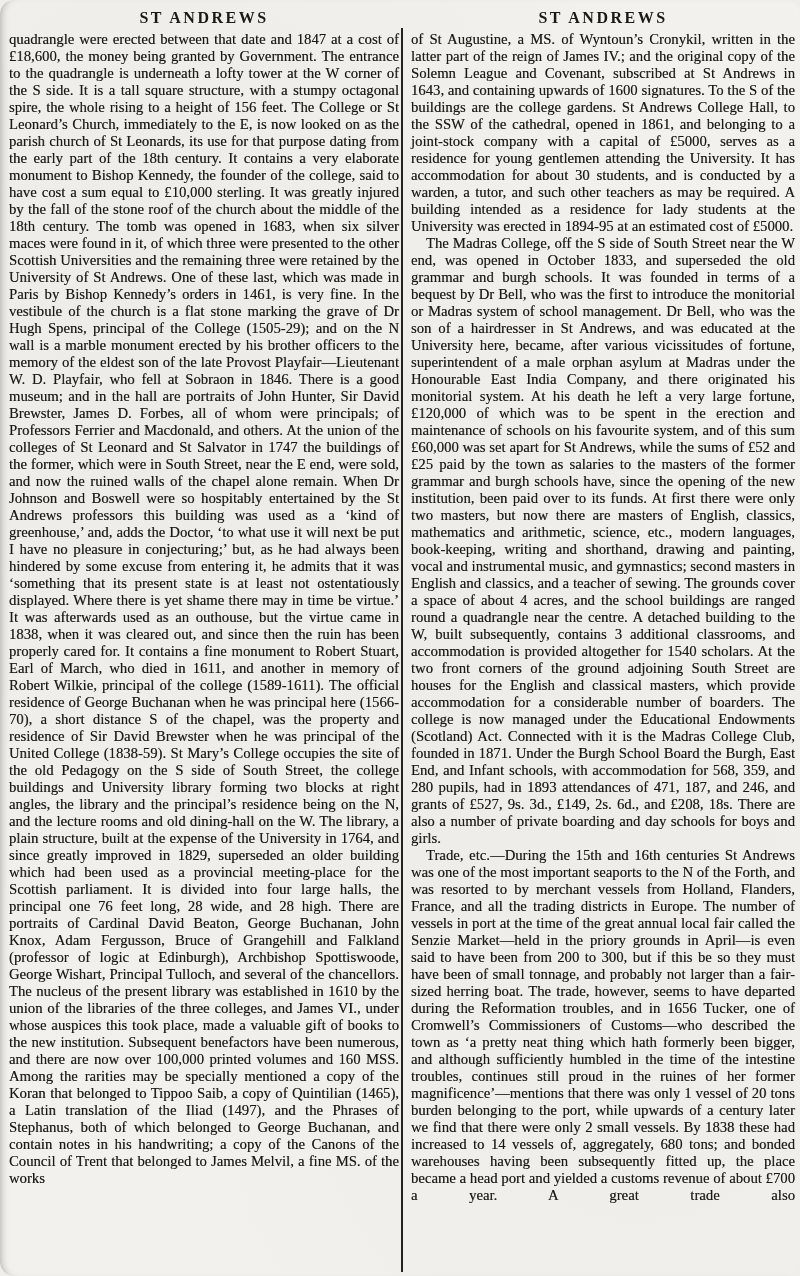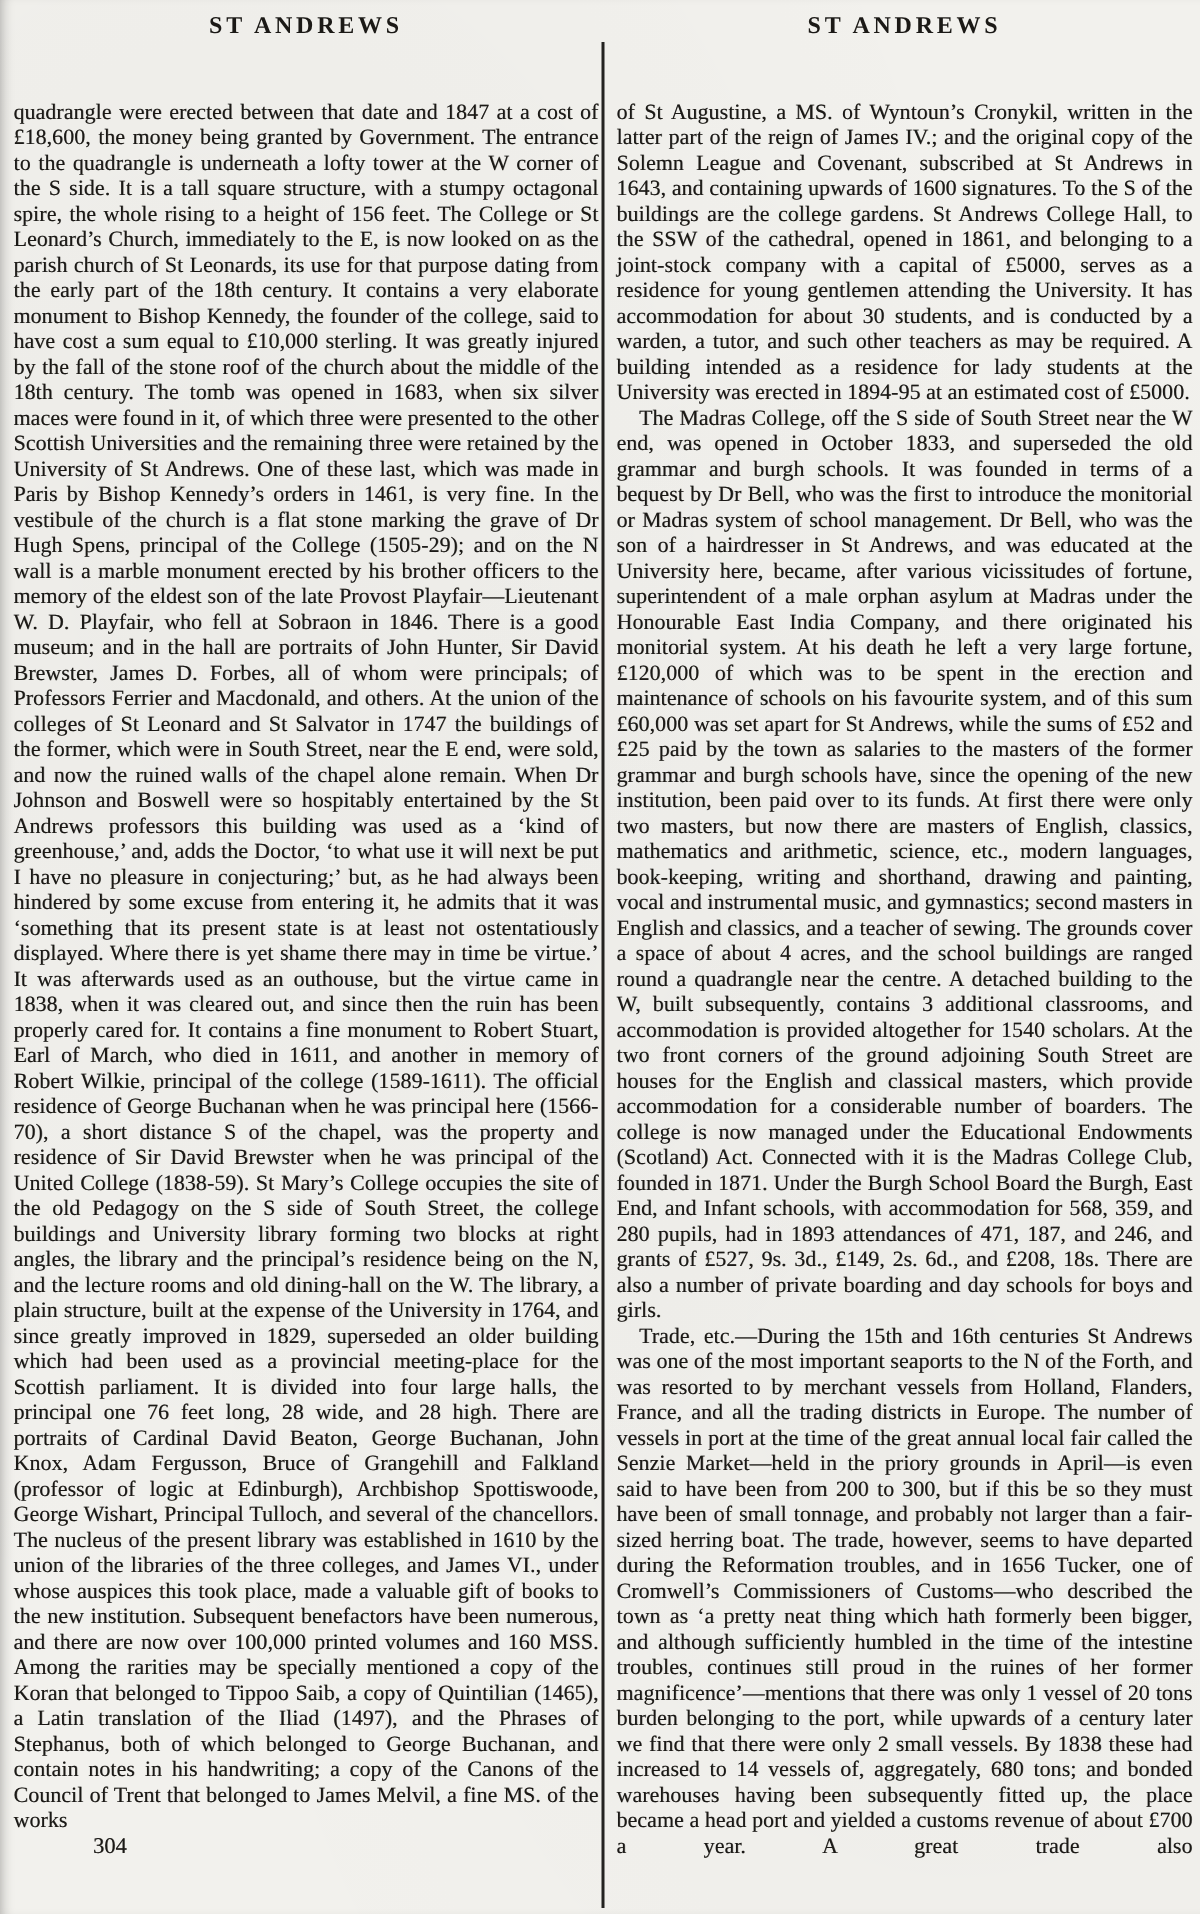--- a/index.html
+++ b/index.html
@@ -11,20 +11,21 @@
     overflow:hidden;
   }
   .page{
     position:relative;
     width:800px;height:1276px;
     background:
       radial-gradient(ellipse at 20% 30%, rgba(0,0,0,0.025), transparent 60%),
       radial-gradient(ellipse at 80% 70%, rgba(0,0,0,0.02), transparent 60%),
       #f2f1ed;
     box-shadow: inset 7px 0 9px -7px rgba(0,0,0,0.35);
+    border-radius: 14px;
   }
   .columns{
     display:flex;
     padding:5px 5px 0 9px;
   }
   .col{flex:none;}
   .col-left{width:390px;}
   .col-right{width:384px;padding-left:12px;}
   .divider{
     position:absolute;
@@ -40,21 +41,20 @@
     height:26px;
     padding-top:4px;
     box-sizing:border-box;
   }
   .col-text{
     text-align:justify;
     font-size:14.6px;
     line-height:17px;
     letter-spacing:0.05px;
     text-shadow:0.3px 0 0 rgba(27,25,22,0.55);
-    margin-top:36px;
   }
   .para{margin:0;}
   .para.indent{text-indent:15px;}
   .para.jlast{text-align-last:justify;}
   .ital{}
   .page-number{
     font-size:15px;
     line-height:17px;
     margin:0 0 0 53px;
     text-shadow:0.3px 0 0 rgba(27,25,22,0.55);
@@ -64,21 +64,20 @@
 <body>
 
 <div class="page">
   <div class="divider"></div>
   <div class="columns">
     <div class="col col-left">
       <div class="running-head">ST ANDREWS</div>
       <div class="col-text" id="left-col">
           <p class="para jlast"><span>quadrangle were erected between that date and 1847 at a cost of £18,600, the money being granted by Government. The entrance to the quadrangle is underneath a lofty tower at the W corner of the S side. It is a tall square structure, with a stumpy octagonal spire, the whole rising to a height of 156 feet. The College or St Leonard’s Church, immediately to the E, is now looked on as the parish church of St Leonards, its use for that purpose dating from the early part of the 18th century. It contains a very elaborate monument to Bishop Kennedy, the founder of the college, said to have cost a sum equal to £10,000 sterling. It was greatly injured by the fall of the stone roof of the church about the middle of the 18th century. The tomb was opened in 1683, when six silver maces were found in it, of which three were presented to the other Scottish Universities and the remaining three were retained by the University of St Andrews. One of these last, which was made in Paris by Bishop Kennedy’s orders in 1461, is very fine. In the vestibule of the church is a flat stone marking the grave of Dr Hugh Spens, principal of the College (1505-29); and on the N wall is a marble monument erected by his brother officers to the memory of the eldest son of the late Provost Playfair—Lieutenant W. D. Playfair, who fell at Sobraon in 1846. There is a good museum; and in the hall are portraits of John Hunter, Sir David Brewster, James D. Forbes, all of whom were principals; of Professors Ferrier and Macdonald, and others. At the union of the colleges of St Leonard and St Salvator in 1747 the buildings of the former, which were in South Street, near the E end, were sold, and now the ruined walls of the chapel alone remain. When Dr Johnson and Boswell were so hospitably entertained by the St Andrews professors this building was used as a ‘kind of greenhouse,’ and, adds the Doctor, ‘to what use it will next be put I have no pleasure in conjecturing;’ but, as he had always been hindered by some excuse from entering it, he admits that it was ‘something that its present state is at least not ostentatiously displayed. Where there is yet shame there may in time be virtue.’ It was afterwards used as an outhouse, but the virtue came in 1838, when it was cleared out, and since then the ruin has been properly cared for. It contains a fine monument to Robert Stuart, Earl of March, who died in 1611, and another in memory of Robert Wilkie, principal of the college (1589-1611). The official residence of George Buchanan when he was principal here (1566-70), a short distance S of the chapel, was the property and residence of Sir David Brewster when he was principal of the United College (1838-59). St Mary’s College occupies the site of the old Pedagogy on the S side of South Street, the college buildings and University library forming two blocks at right angles, the library and the principal’s residence being on the N, and the lecture rooms and old dining-hall on the W. The library, a plain structure, built at the expense of the University in 1764, and since greatly improved in 1829, superseded an older building which had been used as a provincial meeting-place for the Scottish parliament. It is divided into four large halls, the principal one 76 feet long, 28 wide, and 28 high. There are portraits of Cardinal David Beaton, George Buchanan, John Knox, Adam Fergusson, Bruce of Grangehill and Falkland (professor of logic at Edinburgh), Archbishop Spottiswoode, George Wishart, Principal Tulloch, and several of the chancellors. The nucleus of the present library was established in 1610 by the union of the libraries of the three colleges, and James VI., under whose auspices this took place, made a valuable gift of books to the new institution. Subsequent benefactors have been numerous, and there are now over 100,000 printed volumes and 160 MSS. Among the rarities may be specially mentioned a copy of the </span><span class="ital">Koran</span><span> that belonged to Tippoo Saib, a copy of Quintilian (1465), a Latin translation of the </span><span class="ital">Iliad</span><span> (1497), and the </span><span class="ital">Phrases</span><span> of Stephanus, both of which belonged to George Buchanan, and contain notes in his handwriting; a copy of the Canons of the Council of Trent that belonged to James Melvil, a fine MS. of the works</span></p>
         </div>
-      <div class="page-number">304</div>
     </div>
     <div class="col col-right">
       <div class="running-head">ST ANDREWS</div>
       <div class="col-text" id="right-col">
           <p class="para"><span>of St Augustine, a MS. of Wyntoun’s </span><span class="ital">Cronykil</span><span>, written in the latter part of the reign of James IV.; and the original copy of the Solemn League and Covenant, subscribed at St Andrews in 1643, and containing upwards of 1600 signatures. To the S of the buildings are the college gardens. St Andrews College Hall, to the SSW of the cathedral, opened in 1861, and belonging to a joint-stock company with a capital of £5000, serves as a residence for young gentlemen attending the University. It has accommodation for about 30 students, and is conducted by a warden, a tutor, and such other teachers as may be required. A building intended as a residence for lady students at the University was erected in 1894-95 at an estimated cost of £5000.</span></p>
           <p class="para indent"><span>The Madras College, off the S side of South Street near the W end, was opened in October 1833, and superseded the old grammar and burgh schools. It was founded in terms of a bequest by Dr Bell, who was the first to introduce the monitorial or Madras system of school management. Dr Bell, who was the son of a hairdresser in St Andrews, and was educated at the University here, became, after various vicissitudes of fortune, superintendent of a male orphan asylum at Madras under the Honourable East India Company, and there originated his monitorial system. At his death he left a very large fortune, £120,000 of which was to be spent in the erection and maintenance of schools on his favourite system, and of this sum £60,000 was set apart for St Andrews, while the sums of £52 and £25 paid by the town as salaries to the masters of the former grammar and burgh schools have, since the opening of the new institution, been paid over to its funds. At first there were only two masters, but now there are masters of English, classics, mathematics and arithmetic, science, etc., modern languages, book-keeping, writing and shorthand, drawing and painting, vocal and instrumental music, and gymnastics; second masters in English and classics, and a teacher of sewing. The grounds cover a space of about 4 acres, and the school buildings are ranged round a quadrangle near the centre. A detached building to the W, built subsequently, contains 3 additional classrooms, and accommodation is provided altogether for 1540 scholars. At the two front corners of the ground adjoining South Street are houses for the English and classical masters, which provide accommodation for a considerable number of boarders. The college is now managed under the Educational Endowments (Scotland) Act. Connected with it is the Madras College Club, founded in 1871. Under the Burgh School Board the Burgh, East End, and Infant schools, with accommodation for 568, 359, and 280 pupils, had in 1893 attendances of 471, 187, and 246, and grants of £527, 9s. 3d., £149, 2s. 6d., and £208, 18s. There are also a number of private boarding and day schools for boys and girls.</span></p>
           <p class="para indent jlast"><span class="ital">Trade, etc.</span><span>—During the 15th and 16th centuries St Andrews was one of the most important seaports to the N of the Forth, and was resorted to by merchant vessels from Holland, Flanders, France, and all the trading districts in Europe. The number of vessels in port at the time of the great annual local fair called the Senzie Market—held in the priory grounds in April—is even said to have been from 200 to 300, but if this be so they must have been of small tonnage, and probably not larger than a fair-sized herring boat. The trade, however, seems to have departed during the Reformation troubles, and in 1656 Tucker, one of Cromwell’s Commissioners of Customs—who described the town as ‘a pretty neat thing which hath formerly been bigger, and although sufficiently humbled in the time of the intestine troubles, continues still proud in the ruines of her former magnificence’—mentions that there was only 1 vessel of 20 tons burden belonging to the port, while upwards of a century later we find that there were only 2 small vessels. By 1838 these had increased to 14 vessels of, aggregately, 680 tons; and bonded warehouses having been subsequently fitted up, the place became a head port and yielded a customs revenue of about £700 a year. A great trade also</span></p>
         </div>
     </div>
   </div>

